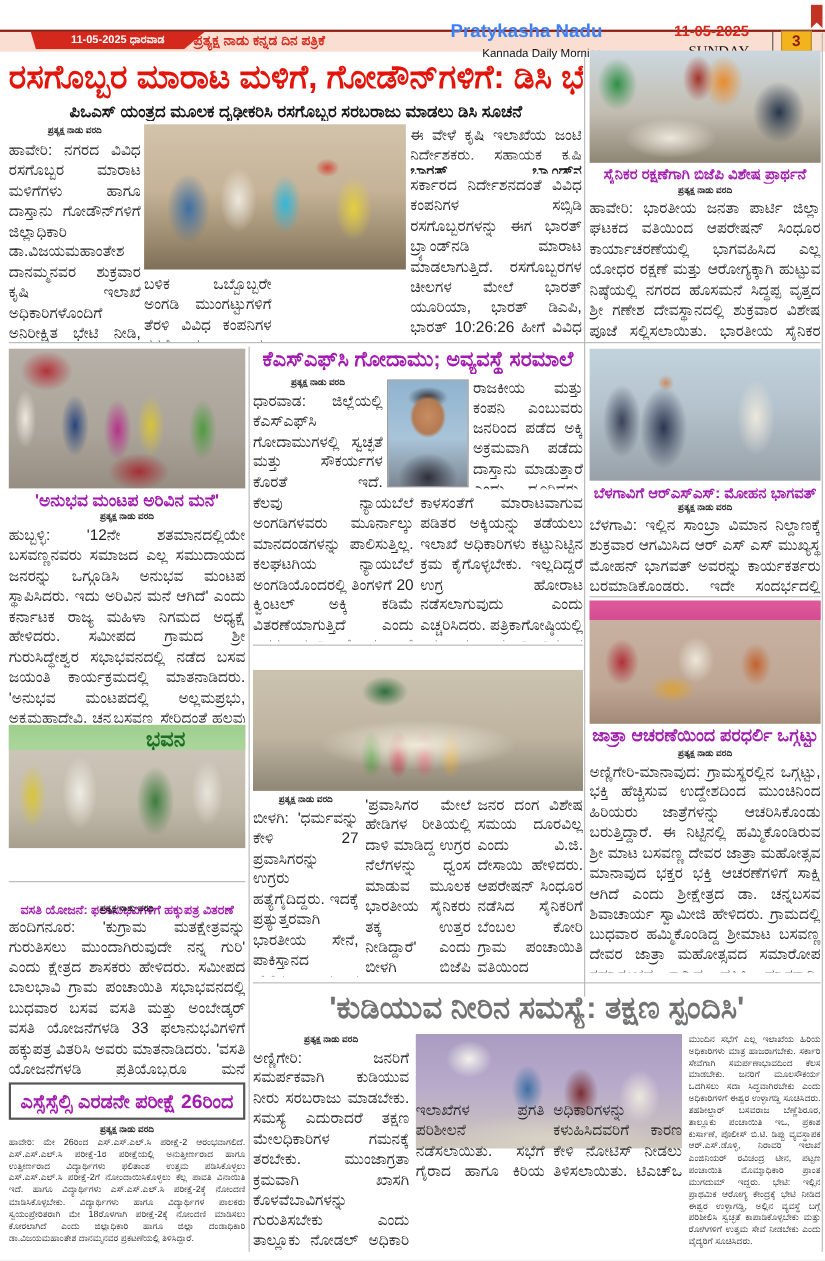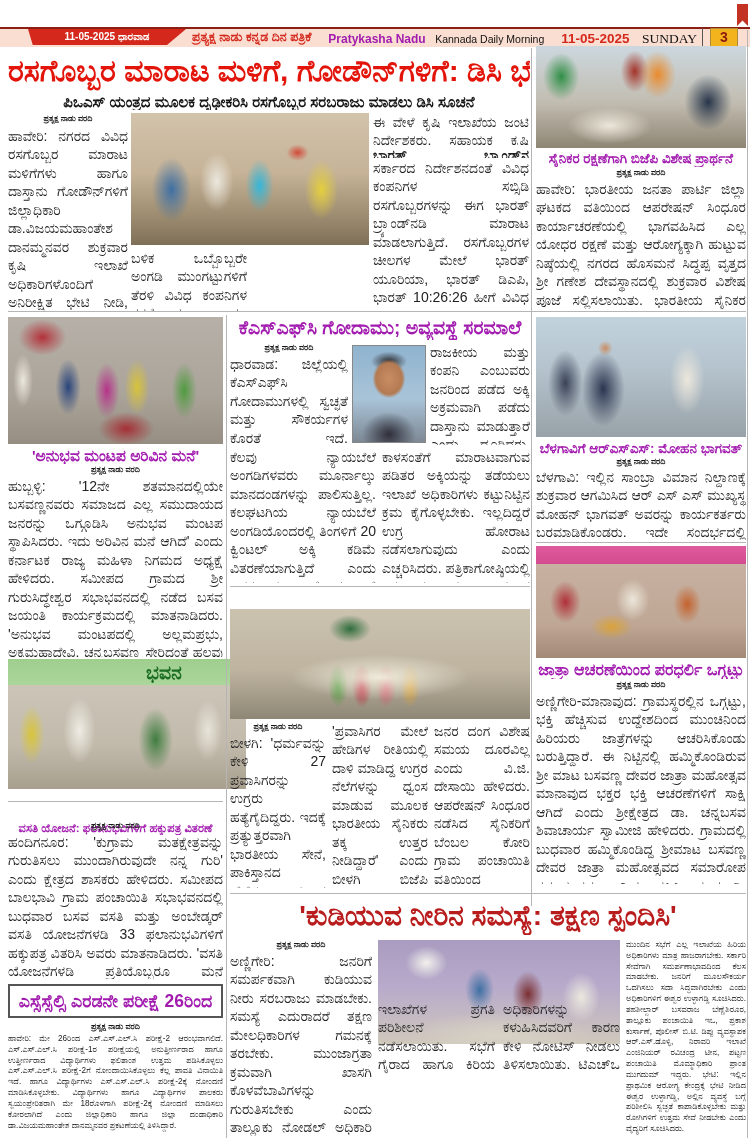--- a/index.html
+++ b/index.html
@@ -11,23 +11,23 @@
   .byline{font-weight:bold;font-size:8px;color:#1a1a1a;text-align:center;white-space:nowrap;overflow:hidden;}
   .bodytxt{font-size:14px;line-height:1.32;color:#222;text-align:justify;overflow:hidden;word-break:break-word;}
   .photo{overflow:hidden;}
   .vline{width:1px;background:#b5b5b5;}
   .hline{height:1px;background:#b5b5b5;}
   
   #header-bar{left:0;top:27px;width:750px;height:20px;background:#f9ded1;border-top:2px solid #8c1f14;box-sizing:border-box;}
   #ribbon{left:28px;top:29px;width:158px;height:16px;background:#d5281c;
           clip-path:polygon(0 0,100% 0,88% 100%,3% 100%);
           color:#fff;font-weight:bold;font-size:10px;line-height:16px;text-align:center;}
-  #mast-row{left:192px;top:29px;width:505px;height:17px;display:flex;align-items:center;justify-content:space-between;text-align:right;}
+  #mast-row{left:176px;top:29px;width:505px;height:17px;display:flex;align-items:center;justify-content:space-between;text-align:right;}
   .kn-title{color:#d5281c;font-weight:bold;font-size:12.5px;white-space:nowrap;}
-  .paper-name{color:#a21caf;font-weight:bold;font-size:12px;white-space:nowrap;}
+  .paper-name{color:#3b82f6;font-weight:bold;font-size:17px;white-space:nowrap;}
   .paper-sub{color:#111;font-size:10.5px;white-space:nowrap;margin-left:5px;}
   .m-date{color:#d5281c;font-weight:bold;font-size:13.5px;white-space:nowrap;}
   .m-day{color:#111;font-size:13.5px;font-family:"Liberation Serif",serif;white-space:nowrap;margin-left:8px;}
   #page-box{left:710px;top:28px;width:28px;height:19px;background:#f2b31c;border:1px solid #a98b3a;box-sizing:border-box;
             color:#8b1a10;font-weight:bold;font-size:14px;text-align:center;line-height:17px;}
   #corner-ornament{left:737px;top:4px;width:11px;height:22px;background:#c23324;clip-path:polygon(0 0,100% 0,100% 100%,50% 75%,0 100%);}
   
   #headline1{left:8px;top:50px;width:522px;height:42px;font-size:30px;line-height:42px;color:#e3150b;}
   #subhead1{left:8px;top:93px;width:522px;height:17px;font-size:15px;line-height:17px;color:#151515;}
   
@@ -136,21 +136,21 @@
   <div class="abs hl" style="left:536px;top:151px;width:210px;height:16px;font-size:13.5px;line-height:16px;">ಸೈನಿಕರ ರಕ್ಷಣೆಗಾಗಿ ಬಿಜೆಪಿ ವಿಶೇಷ ಪ್ರಾರ್ಥನೆ</div>
   <div class="abs byline" style="left:536px;top:168px;width:210px;">ಪ್ರತ್ಯಕ್ಷ ನಾಡು ವರದಿ</div>
   <div class="abs bodytxt" style="left:536px;top:180px;width:210px;height:130px;">ಹಾವೇರಿ: ಭಾರತೀಯ ಜನತಾ ಪಾರ್ಟಿ ಜಿಲ್ಲಾ ಘಟಕದ ವತಿಯಿಂದ ಆಪರೇಷನ್ ಸಿಂಧೂರ ಕಾರ್ಯಾಚರಣೆಯಲ್ಲಿ ಭಾಗವಹಿಸಿದ ಎಲ್ಲ ಯೋಧರ ರಕ್ಷಣೆ ಮತ್ತು ಆರೋಗ್ಯಕ್ಕಾಗಿ ಹುಟ್ಟುವ ನಿಷ್ಠೆಯಲ್ಲಿ ನಗರದ ಹೊಸಮನೆ ಸಿದ್ಧಪ್ಪ ವೃತ್ತದ ಶ್ರೀ ಗಣೇಶ ದೇವಸ್ಥಾನದಲ್ಲಿ ಶುಕ್ರವಾರ ವಿಶೇಷ ಪೂಜೆ ಸಲ್ಲಿಸಲಾಯಿತು. ಭಾರತೀಯ ಸೈನಿಕರ ಮನೋಬಲವನ್ನು ಹೆಚ್ಚಿಸಲು ಹಾಗೂ ಅವರ ರಕ್ಷಣೆಗಾಗಿ ದೇಶದ ವಿವಿಧೆಡೆ ವಿಶೇಷ ಪೂಜೆ, ಪ್ರಾರ್ಥನೆ ನಡೆಯುತ್ತಿದ್ದು, ಜಿಲ್ಲೆಯಲ್ಲೂ ಬಿಜೆಪಿ ಮುಖಂಡರು, ಕಾರ್ಯಕರ್ತರು ಪಾಲ್ಗೊಂಡು ಪ್ರಾರ್ಥನೆ ಸಲ್ಲಿಸಿದರು. ಜಿಲ್ಲಾಧ್ಯಕ್ಷರು, ಪದಾಧಿಕಾರಿಗಳು, ಮುಖಂಡರು ಉಪಸ್ಥಿತರಿದ್ದರು.</div>
 
   <div class="abs hline" style="left:8px;top:311px;width:738px;"></div>
 
   <div class="abs photo ph-women" style="left:8px;top:317px;width:215px;height:127px;"></div>
   <div class="abs hl" style="left:8px;top:447px;width:215px;height:17px;font-size:15.5px;line-height:17px;">'ಅನುಭವ ಮಂಟಪ ಅರಿವಿನ ಮನೆ'</div>
   <div class="abs byline" style="left:8px;top:465px;width:215px;">ಪ್ರತ್ಯಕ್ಷ ನಾಡು ವರದಿ</div>
   <div class="abs bodytxt" style="left:8px;top:477px;width:215px;height:180px;">ಹುಬ್ಬಳ್ಳಿ: '12ನೇ ಶತಮಾನದಲ್ಲಿಯೇ ಬಸವಣ್ಣನವರು ಸಮಾಜದ ಎಲ್ಲ ಸಮುದಾಯದ ಜನರನ್ನು ಒಗ್ಗೂಡಿಸಿ ಅನುಭವ ಮಂಟಪ ಸ್ಥಾಪಿಸಿದರು. ಇದು ಅರಿವಿನ ಮನೆ ಆಗಿದೆ' ಎಂದು ಕರ್ನಾಟಕ ರಾಜ್ಯ ಮಹಿಳಾ ನಿಗಮದ ಅಧ್ಯಕ್ಷೆ ಹೇಳಿದರು. ಸಮೀಪದ ಗ್ರಾಮದ ಶ್ರೀ ಗುರುಸಿದ್ಧೇಶ್ವರ ಸಭಾಭವನದಲ್ಲಿ ನಡೆದ ಬಸವ ಜಯಂತಿ ಕಾರ್ಯಕ್ರಮದಲ್ಲಿ ಮಾತನಾಡಿದರು. 'ಅನುಭವ ಮಂಟಪದಲ್ಲಿ ಅಲ್ಲಮಪ್ರಭು, ಅಕ್ಕಮಹಾದೇವಿ, ಚನ್ನಬಸವಣ್ಣ ಸೇರಿದಂತೆ ಹಲವು ಶರಣರು ಚರ್ಚೆ ನಡೆಸುತ್ತಿದ್ದರು. ಎಲ್ಲ ಸಮುದಾಯದ ಶರಣರು ಅನುಭಾವಿಗಳಾಗಿ ಚರ್ಚೆಯಲ್ಲಿ ಸಕ್ರಿಯರಾಗಿದ್ದರು' ಎಂದರು. ಕರ್ನಾಟಕ ಸಾಹಿತ್ಯ ಅಕಾಡೆಮಿಯ ಸದಸ್ಯ ಮೃತ್ಯುಂಜಯ ಗಡಿಗೆಪ್ಪಗೌಡರ ಮಾತನಾಡಿದರು. ರಾಜೇಶ್ವರಿ ಪಟ್ಟಣಶೆಟ್ಟಿ, ನಾಗೇಶ ನಾಯಕ, ಸುರೇಖಾ ಮುನವಳ್ಳಿ, ರಮೇಶ ಮುನವಳ್ಳಿ, ಮಲ್ಲನಗೌಡ ದ್ಯಾಮನಗೌಡ್ರ, ಸುನೀತಾ ದ್ಯಾಮನಗೌಡ್ರ ಸೇರಿದಂತೆ ಇತರರು ಇದ್ದರು.</div>
-  <div class="abs photo ph-bhavan" style="left:8px;top:659px;width:215px;height:130px;padding-left:23px;">
+  <div class="abs photo ph-bhavan" style="left:8px;top:659px;width:215px;height:112px;">
     <span class="banner-text">ಭವನ</span>
   </div>
   <div class="abs hline" style="left:8px;top:801px;width:215px;"></div>
   <div class="abs hl" style="left:8px;top:806px;width:215px;height:14px;font-size:11.5px;line-height:14px;margin-top:15px;">ವಸತಿ ಯೋಜನೆ: ಫಲಾನುಭವಿಗಳಿಗೆ ಹಕ್ಕುಪತ್ರ ವಿತರಣೆ</div>
   <div class="abs byline" style="left:8px;top:821px;width:215px;">ಪ್ರತ್ಯಕ್ಷ ನಾಡು ವರದಿ</div>
   <div class="abs bodytxt" style="left:8px;top:833px;width:215px;height:146px;">ಹಂದಿಗನೂರ: 'ಕುಗ್ರಾಮ ಮತಕ್ಷೇತ್ರವನ್ನು ಗುರುತಿಸಲು ಮುಂದಾಗಿರುವುದೇ ನನ್ನ ಗುರಿ' ಎಂದು ಕ್ಷೇತ್ರದ ಶಾಸಕರು ಹೇಳಿದರು. ಸಮೀಪದ ಬಾಲಭಾವಿ ಗ್ರಾಮ ಪಂಚಾಯಿತಿ ಸಭಾಭವನದಲ್ಲಿ ಬುಧವಾರ ಬಸವ ವಸತಿ ಮತ್ತು ಅಂಬೇಡ್ಕರ್ ವಸತಿ ಯೋಜನೆಗಳಡಿ 33 ಫಲಾನುಭವಿಗಳಿಗೆ ಹಕ್ಕುಪತ್ರ ವಿತರಿಸಿ ಅವರು ಮಾತನಾಡಿದರು. 'ವಸತಿ ಯೋಜನೆಗಳಡಿ ಪ್ರತಿಯೊಬ್ಬರೂ ಮನೆ ನಿರ್ಮಿಸಿಕೊಂಡು ಸುಂದರ ಬದುಕು ಕಟ್ಟಿಕೊಳ್ಳಬೇಕು' ಎಂದು ತಿಳಿಸಿದರು. ಗ್ರಾಮ ಪಂಚಾಯಿತಿ ಅಧ್ಯಕ್ಷೆ ಸೋಣಭಾ ಕುರಬೆಟ್ಟ, ಚಂದ್ರಯ್ಯ ಹಿರೇಮಠ, ಪ್ರದೀಪ ಹಾಲಭಾವಿ, ಬಸಪ್ಪ ಕೆಂಗಾರಿ, ಗುರುನಾಥ ಅಂಬಿಗೇರ, ವಿರೇಶ ಗೌಡರ, ಪ್ರಭು ಕರಿಯಾಚಿ, ರಾಮಪ್ಪ ಕೆಂಗಾರಿ, ಸೋಮನಾಥ ಪೂಜಾರಿ, ಸಿದ್ದಪ್ಪ ಬಳಿಗಾರ, ಪ್ರಕಾಶ ಪಾಟೀಲ, ಇತರರು ಇದ್ದರು. ಪಿಡಿಒ ಶ್ರೀಕಾಂತ ಪಾಟೀಲ ಸ್ವಾಗತಿಸಿದರು. ರಮೇಶ ಪಾಟೀಲ ನಿರೂಪಿಸಿದರು. ಹನುಮಂತ ಶಳ್ಳಿ ವಂದಿಸಿದರು.</div>
   <div class="abs" id="sslc-box">
     <div class="hl">ಎಸ್ಸೆಸ್ಸೆಲ್ಸಿ ಎರಡನೇ ಪರೀಕ್ಷೆ 26ರಿಂದ</div>
   </div>
   <div class="abs byline" style="left:8px;top:1022px;width:215px;">ಪ್ರತ್ಯಕ್ಷ ನಾಡು ವರದಿ</div>
@@ -177,21 +177,21 @@
   <div class="abs hl" style="left:536px;top:441px;width:210px;height:15px;font-size:13.5px;line-height:15px;">ಬೆಳಗಾವಿಗೆ ಆರ್‌ಎಸ್‌ಎಸ್: ಮೋಹನ ಭಾಗವತ್</div>
   <div class="abs byline" style="left:536px;top:457px;width:210px;">ಪ್ರತ್ಯಕ್ಷ ನಾಡು ವರದಿ</div>
   <div class="abs bodytxt" style="left:536px;top:468px;width:210px;height:72px;">ಬೆಳ‍ಗಾವಿ: ಇಲ್ಲಿನ ಸಾಂಬ್ರಾ ವಿಮಾನ ನಿಲ್ದಾಣಕ್ಕೆ ಶುಕ್ರವಾರ ಆಗಮಿಸಿದ ಆರ್ ಎಸ್ ಎಸ್ ಮುಖ್ಯಸ್ಥ ಮೋಹನ್ ಭಾಗವತ್ ಅವರನ್ನು ಕಾರ್ಯಕರ್ತರು ಬರಮಾಡಿಕೊಂಡರು. ಇದೇ ಸಂದರ್ಭದಲ್ಲಿ ಆಪರೇಷನ್ ಸಿಂಧೂರ ಕುರಿತು ಮಾಧ್ಯಮಗಳ ಪ್ರಶ್ನೆಗೆ, ಈ ಸಮಯದಲ್ಲಿ ಎಲ್ಲರೂ ಜೊತೆಗಿದ್ದಾರೆ, ನಾವು ನೀವು ಜೊತೆಯಾಗಿರೋಣ ಎಂದರು. ಬೆಳಗಾವಿಯಿಂದ ರಸ್ತೆ ಮಾರ್ಗದ ಮೂಲಕ ಧಾರವಾಡಕ್ಕೆ ತೆರಳಿದ ಅವರು ಧಾರವಾಡದ ರಾಷ್ಟ್ರೋತ್ಥಾನ ಕೇಂದ್ರಕ್ಕೆ ಭೇಟಿ ನೀಡಲಿದ್ದಾರೆ.</div>
   <div class="abs hline" style="left:536px;top:542px;width:210px;"></div>
   <div class="abs photo ph-jatra" style="left:536px;top:546px;width:210px;height:112px;"></div>
   <div class="abs hl" style="left:536px;top:661px;width:210px;height:18px;font-size:16px;line-height:18px;">ಜಾತ್ರಾ ಆಚರಣೆಯಿಂದ ಪರಧರ್ಲಿ ಒಗ್ಗಟ್ಟು</div>
   <div class="abs byline" style="left:536px;top:680px;width:210px;">ಪ್ರತ್ಯಕ್ಷ ನಾಡು ವರದಿ</div>
   <div class="abs bodytxt" style="left:536px;top:692px;width:210px;height:192px;">ಅಣ್ಣಿಗೇರಿ-ಮಾನಾವುದ: ಗ್ರಾಮಸ್ಥರಲ್ಲಿನ ಒಗ್ಗಟ್ಟು, ಭಕ್ತಿ ಹೆಚ್ಚಿಸುವ ಉದ್ದೇಶದಿಂದ ಮುಂಚಿನಿಂದ ಹಿರಿಯರು ಜಾತ್ರೆಗಳನ್ನು ಆಚರಿಸಿಕೊಂಡು ಬರುತ್ತಿದ್ದಾರೆ. ಈ ನಿಟ್ಟಿನಲ್ಲಿ ಹಮ್ಮಿಕೊಂಡಿರುವ ಶ್ರೀ ಮಾಟ ಬಸವಣ್ಣ ದೇವರ ಜಾತ್ರಾ ಮಹೋತ್ಸವ ಮಾನಾವುದ ಭಕ್ತರ ಭಕ್ತಿ ಆಚರಣೆಗಳಿಗೆ ಸಾಕ್ಷಿ ಆಗಿದೆ ಎಂದು ಶ್ರೀಕ್ಷೇತ್ರದ ಡಾ. ಚನ್ನಬಸವ ಶಿವಾಚಾರ್ಯ ಸ್ವಾಮೀಜಿ ಹೇಳಿದರು. ಗ್ರಾಮದಲ್ಲಿ ಬುಧವಾರ ಹಮ್ಮಿಕೊಂಡಿದ್ದ ಶ್ರೀಮಾಟ ಬಸವಣ್ಣ ದೇವರ ಜಾತ್ರಾ ಮಹೋತ್ಸವದ ಸಮಾರೋಪ ಸಮಾರಂಭದ ಸಾನ್ನಿಧ್ಯ ವಹಿಸಿ ಮಾತನಾಡಿ, ಮನುಷ್ಯ ಜನ್ಮ ದೇವರಿಂದ ಬಂದಿದ್ದು ಭಕ್ತಿಯಿಂದ ದೇವರನ್ನು ಒಲಿಸಿಕೊಳ್ಳಬೇಕು ಎಂದರು. ಈ ನಿಟ್ಟಿನಲ್ಲಿ ಧರ್ಮದೊಂದಿಗೆ ದೇಶಾಭಿಮಾನ ಅಗತ್ಯವಾಗಿದೆ. ಪರಧರ್ಮ ಸಹಿಷ್ಣುತೆಯನ್ನು ಕಾಪಾಡಿ, ಮನ, ಮನೆ ದೇವರುಗಳನ್ನು ಆಳಿಸಿ ಬದುಕು ಸುಂದರವಾಗಿಸುವತ್ತ ಭಕ್ತರು ನಡೆಯಬೇಕು. ಹಿರೇಮಠದ ಶ್ರೀಗಳ ಸಾನ್ನಿಧ್ಯದಲ್ಲಿ ಸಮಾರಂಭ ನೆರವೇರಿತು. ಭವ್ಯ ಮೆರವಣಿಗೆ ಶ್ರೀ ಮಾಟ ಬಸವಣ್ಣ ದೇವರ ಪಾತ್ರೆ ನಿಮಿತ್ತ ಜರುಗಿದ ಜಾತ್ರೆಯಲ್ಲಿ ಸಾವಿರಾರು ಭಕ್ತರು ಭಾಗವಹಿಸಿದ್ದರು. ವಿವಿಧ ವಾದ್ಯಮೇಳಗಳ ನಡುವೆ ಅದ್ಧೂರಿಯಾಗಿ ನಡೆಯಿತು. ಅಕ್ಕಿ ಮೆರವಣಿಗೆ, ಇಳಕಲ್ ಉಡೆ, ಗೊಂದಲಿಗರ ಮೇಳ, ಜಂಗಿ ಕುಸ್ತಿಗಳು ನಡೆದವು. ಬೀಳಗಿ ಭಕ್ತರ ಅಪಾರ ಜನಸ್ತೋಮ ಮೆರವಣಿಗೆಯಲ್ಲಿ ಪಾಲ್ಗೊಂಡಿತ್ತು.</div>
 
   <div class="abs hline" style="left:230px;top:893px;width:516px;"></div>
-  <div class="abs hl" style="left:230px;top:897px;width:516px;height:38px;font-size:28px;line-height:38px;color:#b91c1c;">'ಕುಡಿಯುವ ನೀರಿನ ಸಮಸ್ಯೆ: ತಕ್ಷಣ ಸ್ಪಂದಿಸಿ'</div>
+  <div class="abs hl" style="left:230px;top:897px;width:516px;height:38px;font-size:28px;line-height:38px;color:#737373;">'ಕುಡಿಯುವ ನೀರಿನ ಸಮಸ್ಯೆ: ತಕ್ಷಣ ಸ್ಪಂದಿಸಿ'</div>
   <div class="abs byline" style="left:230px;top:940px;width:142px;">ಪ್ರತ್ಯಕ್ಷ ನಾಡು ವರದಿ</div>
   <div class="abs bodytxt" style="left:230px;top:952px;width:142px;height:186px;">ಅಣ್ಣಿಗೇರಿ: ಜನರಿಗೆ ಸಮರ್ಪಕವಾಗಿ ಕುಡಿಯುವ ನೀರು ಸರಬರಾಜು ಮಾಡಬೇಕು. ಸಮಸ್ಯೆ ಎದುರಾದರೆ ತಕ್ಷಣ ಮೇಲಧಿಕಾರಿಗಳ ಗಮನಕ್ಕೆ ತರಬೇಕು. ಮುಂಜಾಗ್ರತಾ ಕ್ರಮವಾಗಿ ಖಾಸಗಿ ಕೊಳವೆಬಾವಿಗಳನ್ನು ಗುರುತಿಸಬೇಕು ಎಂದು ತಾಲ್ಲೂಕು ನೋಡಲ್ ಅಧಿಕಾರಿ ಈಶ್ವರ ಉಳ್ಳಾಗಡ್ಡಿ ಹೇಳಿದರು. ಇಲ್ಲಿನ ಪಟ್ಟಣ ಪಂಚಾಯಿತಿ ಸಭಾ ಭವನದಲ್ಲಿ ಶುಕ್ರವಾರ ನಡೆದ ತಾಲ್ಲೂಕು ಮಟ್ಟದ ಅಧಿಕಾರಿಗಳ ಸಭೆಯ ಅಧ್ಯಕ್ಷತೆ ವಹಿಸಿ ಮಾತನಾಡಿದರು.</div>
   <div class="abs photo ph-meeting" style="left:378px;top:940px;width:242px;height:104px;"></div>
   <div class="abs bodytxt two-col" style="left:378px;top:1000px;width:242px;height:74px;">ಇಲಾಖೆಗಳ ಪ್ರಗತಿ ಪರಿಶೀಲನೆ ನಡೆಸಲಾಯಿತು. ಸಭೆಗೆ ಗೈರಾದ ಹಾಗೂ ಕಿರಿಯ ಅಧಿಕಾರಿಗಳನ್ನು ಕಳುಹಿಸಿದವರಿಗೆ ಕಾರಣ ಕೇಳಿ ನೋಟಿಸ್ ನೀಡಲು ತಿಳಿಸಲಾಯಿತು. ಟಿಎಚ್‌ಒ ಡಾ. ಕಲಾದಗಿ ಮಾತನಾಡಿ, ಇಪ್ಪತ್ತು ವರ್ಷಗಳಿಂದ ಇಲ್ಲಿನ ಪ್ರಾಥಮಿಕ ಆರೋಗ್ಯ ಕೇಂದ್ರದಲ್ಲಿ ಎಂಬಿಬಿಎಸ್ ವೈದ್ಯರ ಸೇವೆ ದೊರಕಿಲ್ಲ. ಸರ್ಕಾರಿ ಆಸ್ಪತ್ರೆಯಲ್ಲಿ ಸಿಬ್ಬಂದಿ ಕೊರತೆ ಇದೆ ಎಂದರು.</div>
   <div class="abs bodytxt" style="left:626px;top:940px;width:120px;height:198px;font-size:8.2px;">ಮುಂದಿನ ಸಭೆಗೆ ಎಲ್ಲ ಇಲಾಖೆಯ ಹಿರಿಯ ಅಧಿಕಾರಿಗಳು ಮಾತ್ರ ಹಾಜರಾಗಬೇಕು. ಸರ್ಕಾರಿ ಸೇವೆಗಾಗಿ ಸಮರ್ಪಣಾಭಾವದಿಂದ ಕೆಲಸ ಮಾಡಬೇಕು. ಜನರಿಗೆ ಮೂಲಸೌಕರ್ಯ ಒದಗಿಸಲು ಸದಾ ಸಿದ್ಧವಾಗಿರಬೇಕು ಎಂದು ಅಧಿಕಾರಿಗಳಿಗೆ ಈಶ್ವರ ಉಳ್ಳಾಗಡ್ಡಿ ಸೂಚಿಸಿದರು. ತಹಶೀಲ್ದಾರ್ ಬಸವರಾಜ ಬೆಣ್ಣೆಶಿರೂರ, ತಾಲ್ಲೂಕು ಪಂಚಾಯಿತಿ ಇಒ, ಪ್ರಕಾಶ ಕುರ್ಸಾಣೆ, ಪೊಲೀಸ್ ಬಿ.ಟಿ. ಡಿಪ್ಪು ವ್ಯವಸ್ಥಾಪಕ ಆರ್.ಎಸ್.ಡೊಳ್ಳಿ, ನಿರಾವರಿ ಇಲಾಖೆ ಎಂಜಿನಿಯರ್ ರವಿಚಂದ್ರ ಟೀನ, ಪಟ್ಟಣ ಪಂಚಾಯಿತಿ ಮೊಮ್ಮಾಧಿಕಾರಿ ಪ್ರಾಂತ ಮುಗದುಮ್ ಇದ್ದರು. ಭೇಟಿ: ಇಲ್ಲಿನ ಪ್ರಾಥಮಿಕ ಆರೋಗ್ಯ ಕೇಂದ್ರಕ್ಕೆ ಭೇಟಿ ನೀಡಿದ ಈಶ್ವರ ಉಳ್ಳಾಗಡ್ಡಿ, ಅಲ್ಲಿನ ವ್ಯವಸ್ಥೆ ಬಗ್ಗೆ ಪರಿಶೀಲಿಸಿ ಸ್ವಚ್ಛತೆ ಕಾಪಾಡಿಕೊಳ್ಳಬೇಕು ಮತ್ತು ರೋಗಿಗಳಿಗೆ ಉತ್ತಮ ಸೇವೆ ನೀಡಬೇಕು ಎಂದು ವೈದ್ಯರಿಗೆ ಸೂಚಿಸಿದರು.</div>
 
   <div class="abs vline" style="left:747px;top:30px;height:1108px;"></div>
 </div>
 
 </body></html>

